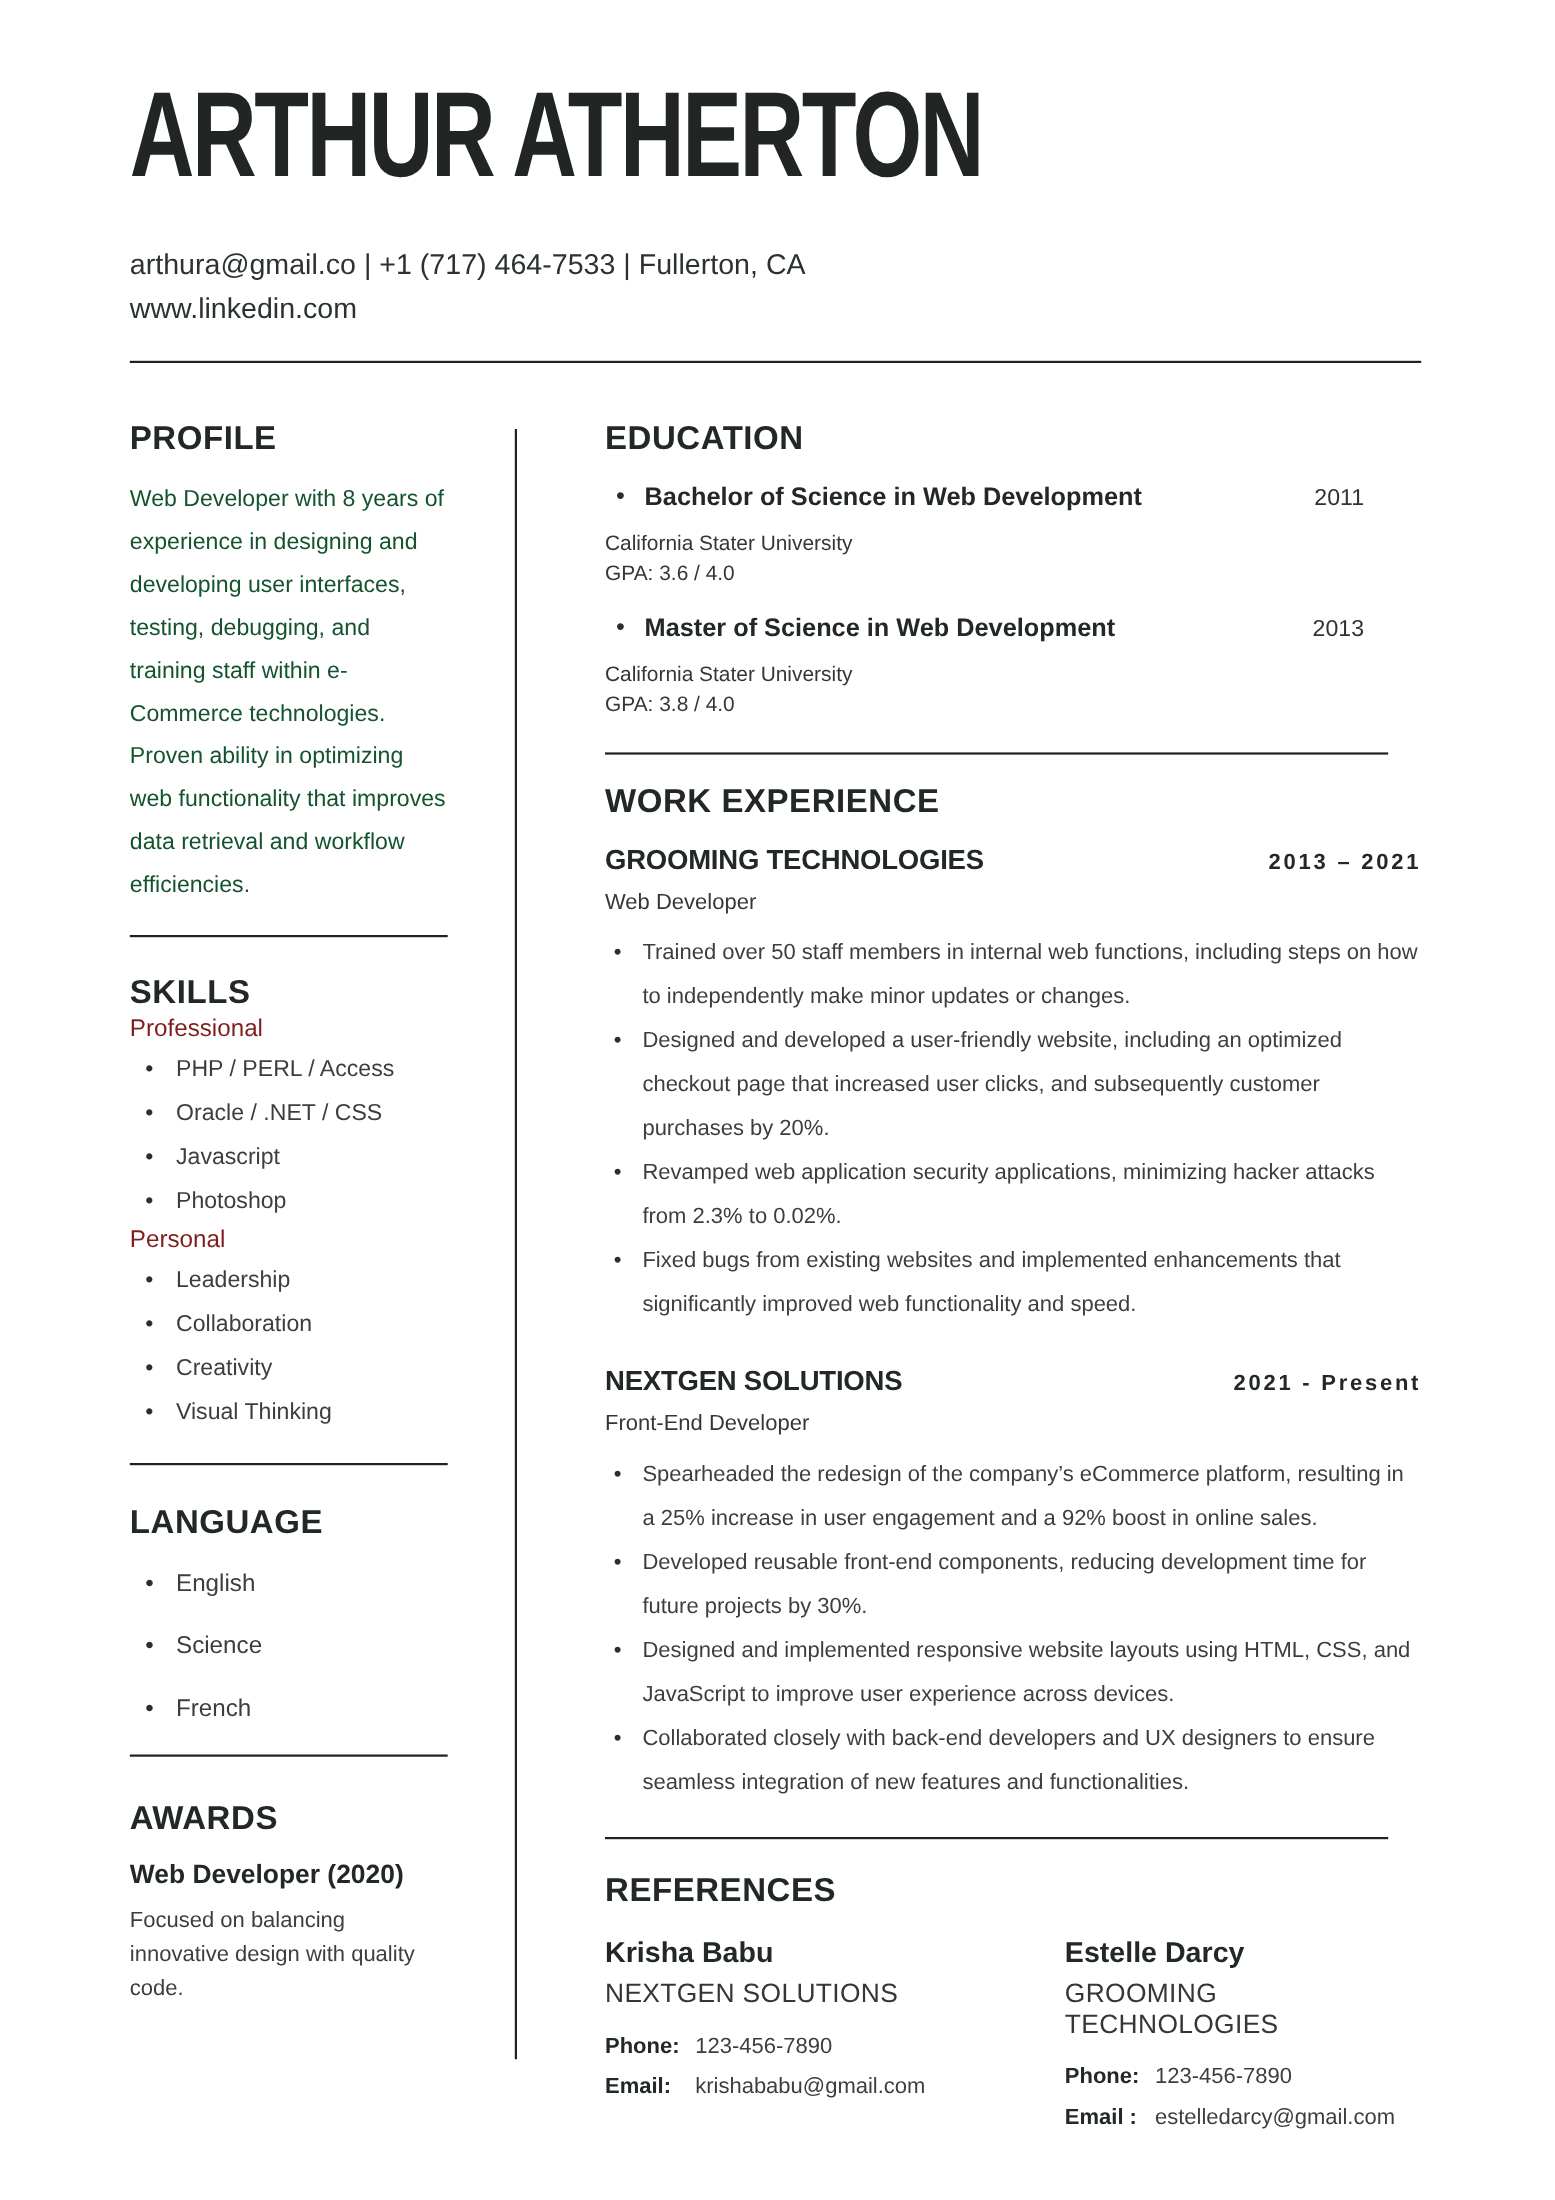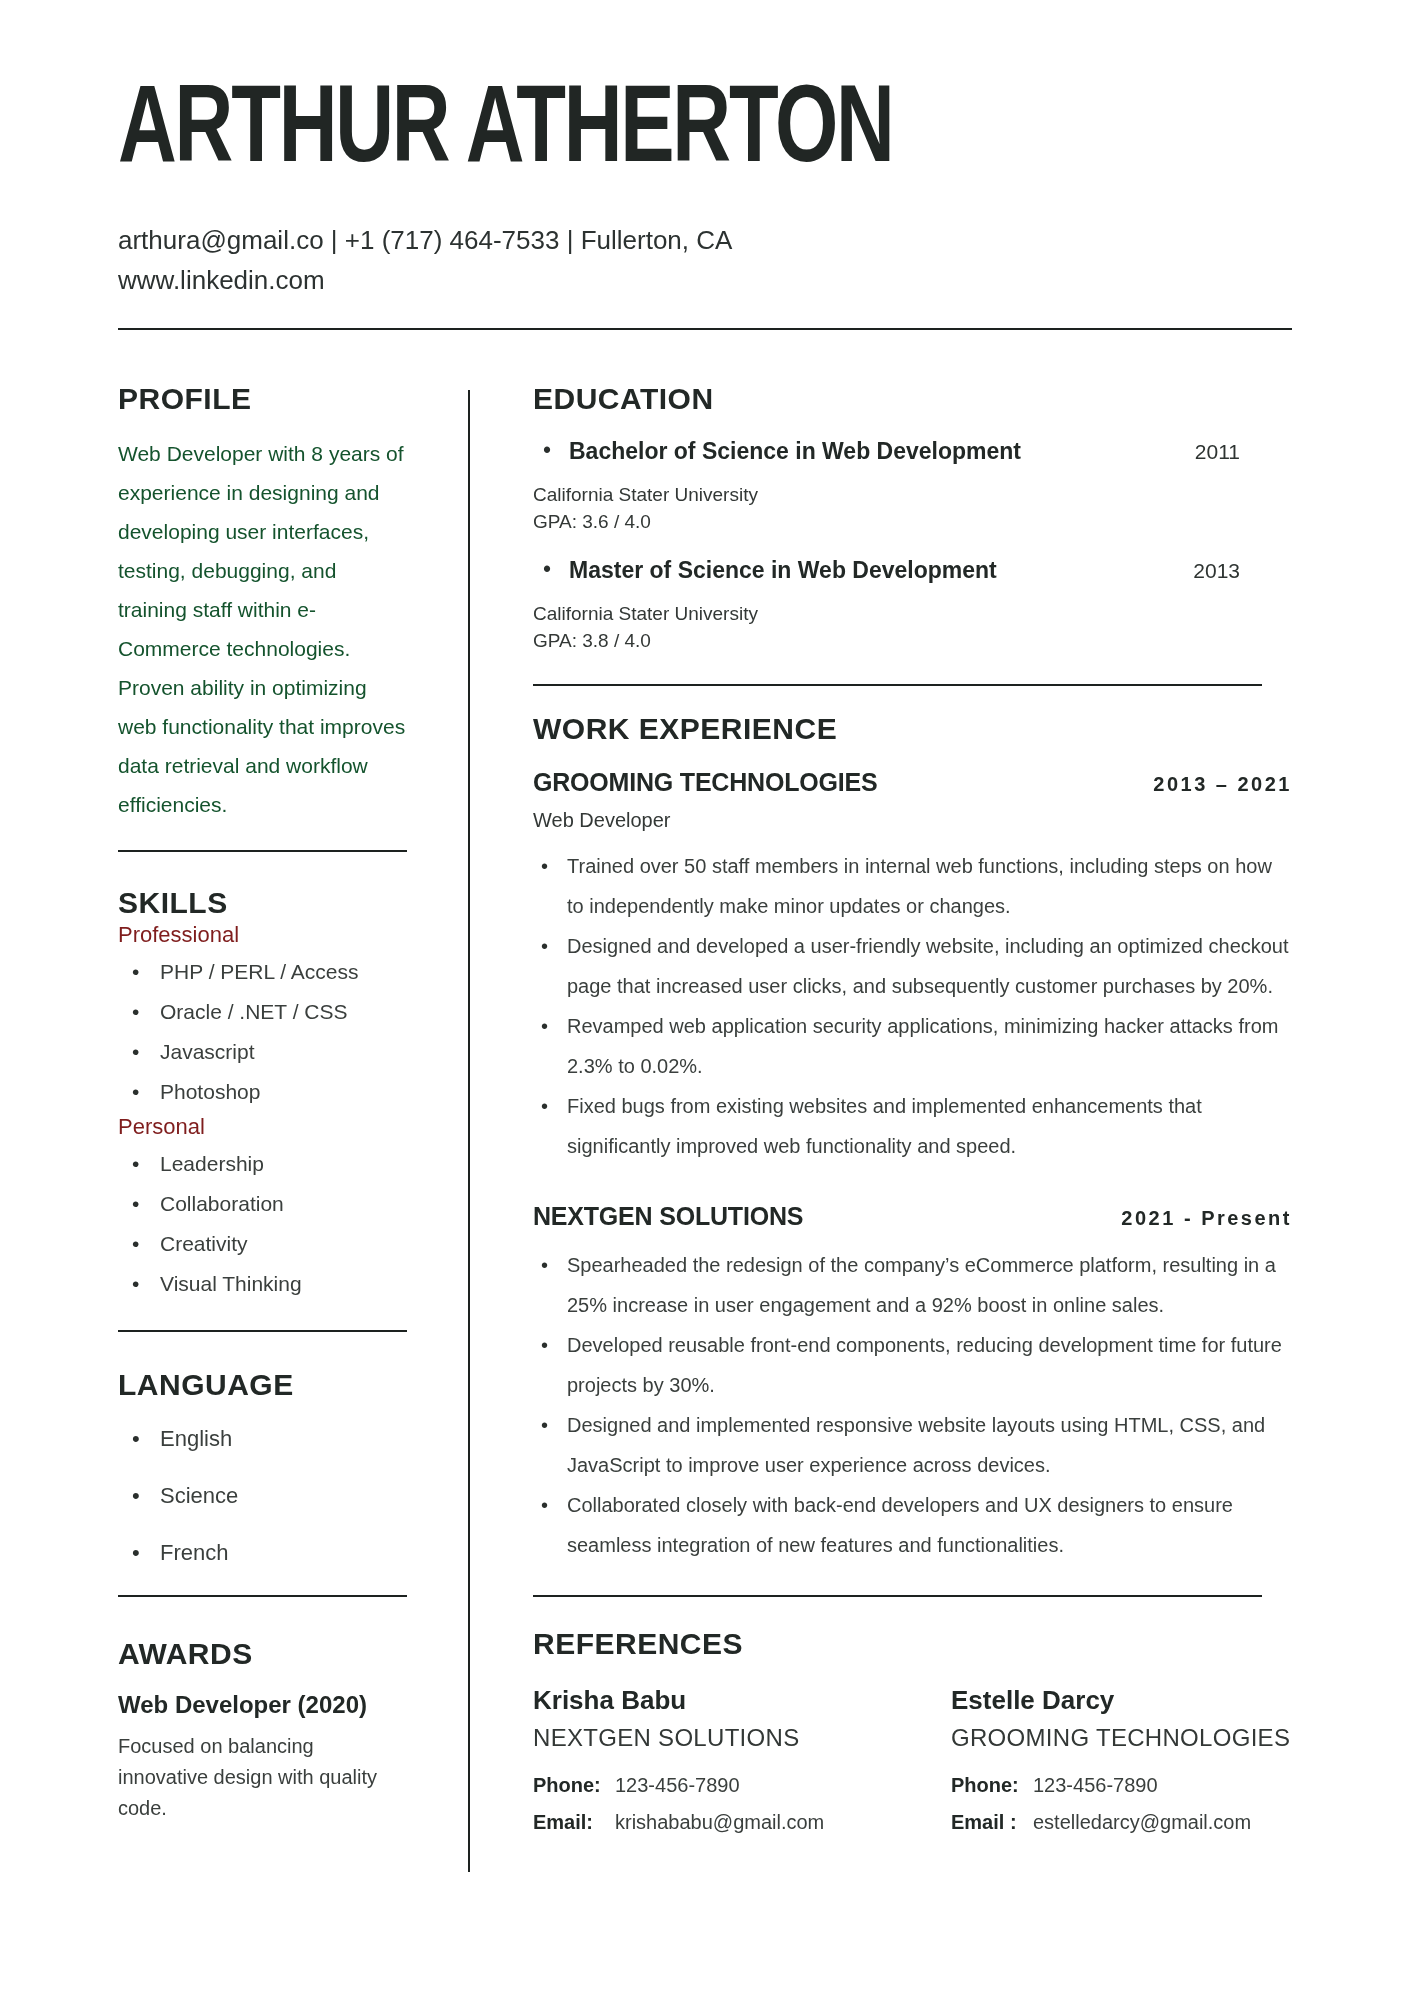--- a/index.html
+++ b/index.html
@@ -50,21 +50,21 @@
   .v-divider{
     width:2px;
     flex:0 0 2px;
     background:#1d2220;
     margin-left:61px;
     margin-top:60px;
     height:1482px;
   }
   .right-col{
     flex:1 1 auto;
-    padding-left:63px;
+    padding-left:80px;
     padding-top:52px;
   }
   
   .sec-title{
     margin:0;
     font-size:30px;
     font-weight:800;
     letter-spacing:0.5px;
     color:#222826;
   }
@@ -300,20 +300,21 @@
             <li><span class="bullet">•</span><span>Revamped web application security applications, minimizing hacker attacks from 2.3% to 0.02%.</span></li>
             <li><span class="bullet">•</span><span>Fixed bugs from existing websites and implemented enhancements that significantly improved web functionality and speed.</span></li>
           </ul>
         </div>
 
         <div class="job" style="margin-top:36px;">
           <div class="job-head">
             <h3 class="job-company">NEXTGEN SOLUTIONS</h3>
             <div class="job-dates">2021 - Present</div>
           </div>
+          <p class="job-role">Front-End Developer</p>
           <ul class="job-list">
             <li><span class="bullet">•</span><span>Spearheaded the redesign of the company’s eCommerce platform, resulting in a 25% increase in user engagement and a 92% boost in online sales.</span></li>
             <li><span class="bullet">•</span><span>Developed reusable front-end components, reducing development time for future projects by 30%.</span></li>
             <li><span class="bullet">•</span><span>Designed and implemented responsive website layouts using HTML, CSS, and JavaScript to improve user experience across devices.</span></li>
             <li><span class="bullet">•</span><span>Collaborated closely with back-end developers and UX designers to ensure seamless integration of new features and functionalities.</span></li>
           </ul>
         </div>
       </section>
 
       <hr class="rule-r">

